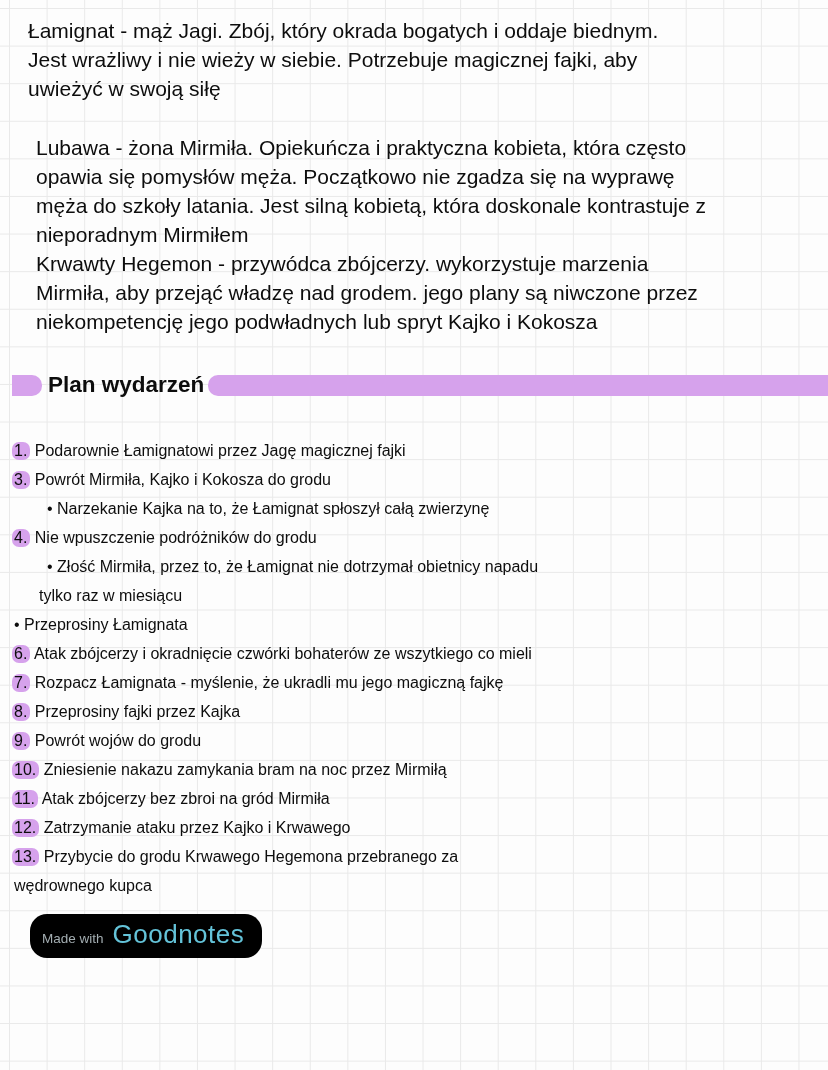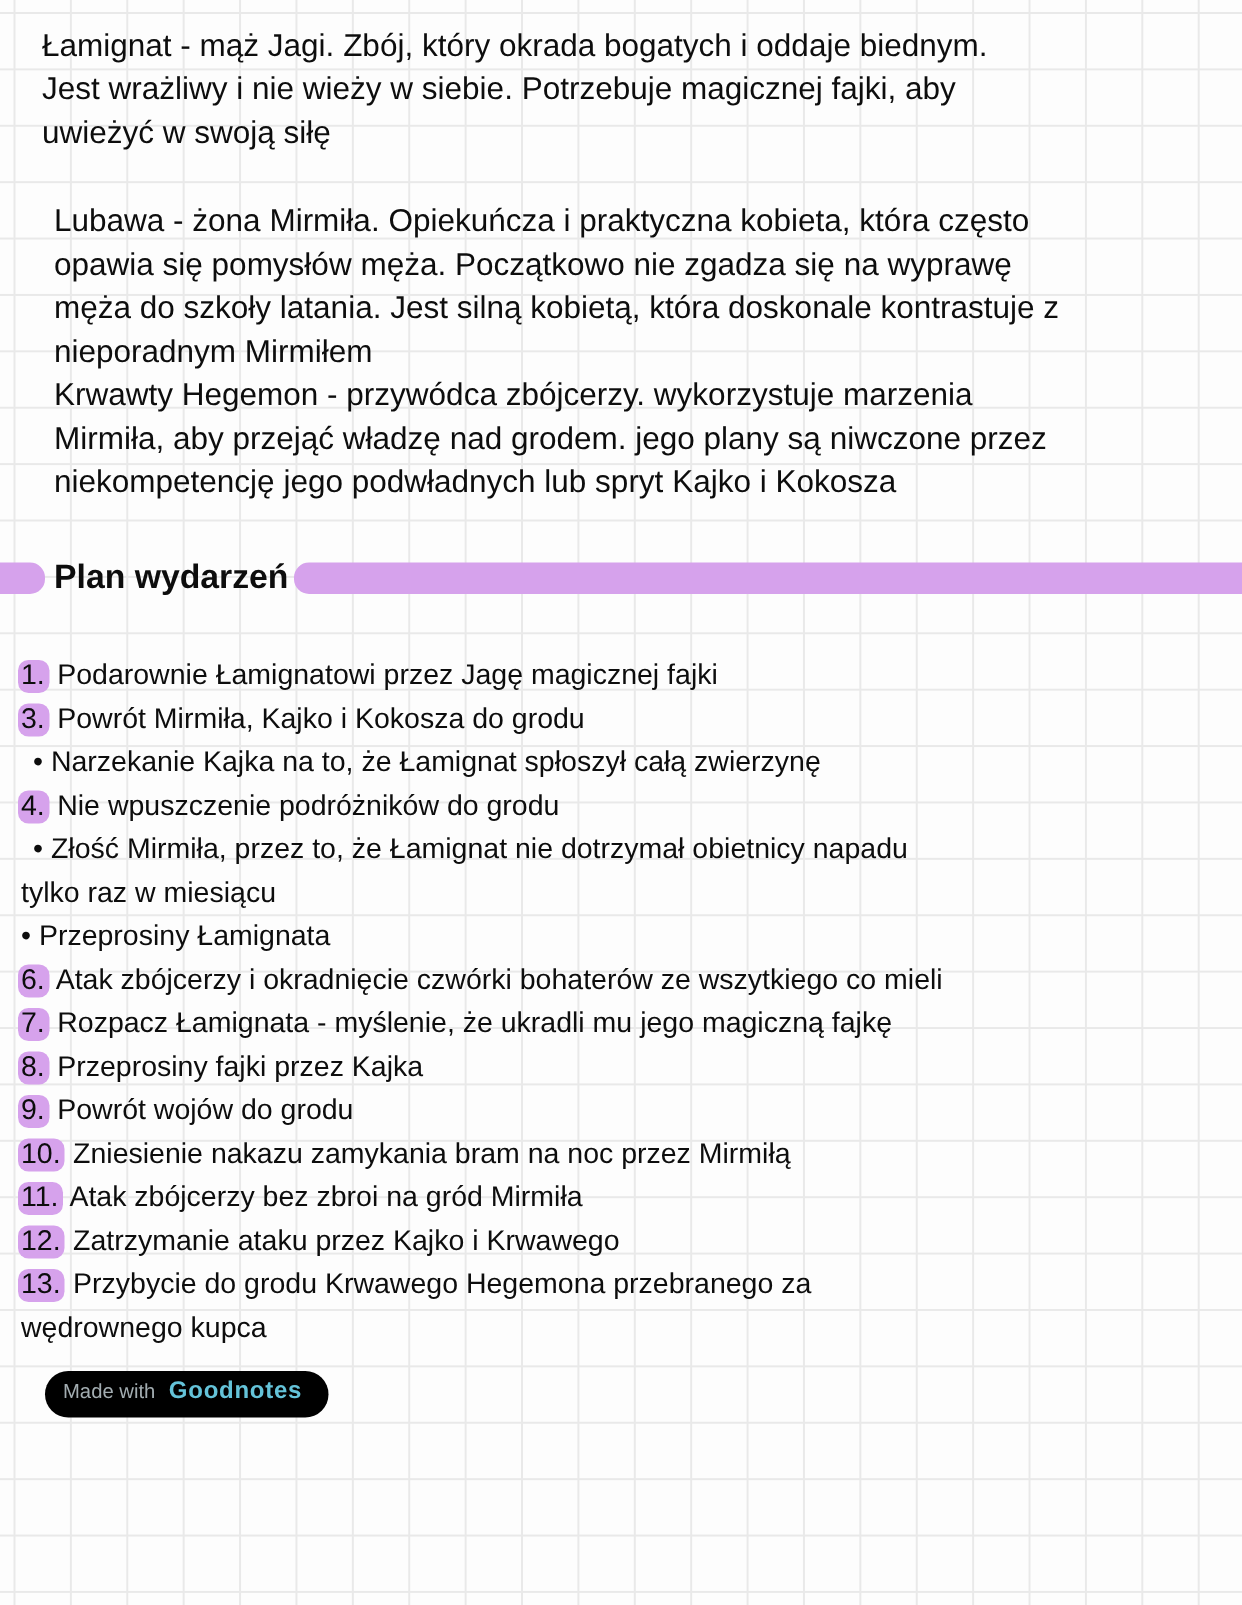--- a/index.html
+++ b/index.html
@@ -30,63 +30,63 @@
     white-space: pre-line;
   }
   .p1 { padding: 0 6px 0 28px; margin-bottom: 30px; }
   .p2 { padding: 0 2px 0 36px; }
   .p3 { padding: 0 2px 0 36px; margin-bottom: 36px; }
 
   .heading-row {
     display: flex;
     align-items: center;
     height: 26px;
-    margin: 0 0 38px 0;
+    margin: 0 0 38px 12px;
     justify-content: center;
   }
   .hl-blob {
     background: #d6a2ec;
     height: 21px;
   }
   .hl-left  { width: 30px; border-radius: 0 10px 10px 0; }
   .hl-right { flex: 1; border-radius: 10px 0 0 10px; }
   .heading {
     font-size: 22.5px;
     font-weight: 700;
     line-height: 26px;
     margin: 0 4px 0 6px;
     white-space: nowrap;
   }
 
   .events {
     padding: 0 10px 0 14px;
-    font-size: 19px;
+    font-size: 16px;
     line-height: 29px;
   }
   .event { margin: 0; }
-  .event.indent { text-indent: 8px; }
+  .event.indent { text-indent: 8px; margin-left: 25px; }
   .marker.hl {
     background: #d6a2ec;
     border-radius: 7px;
     padding: 0 3px 1px 2px;
     margin-left: -2px;
   }
   .etext { white-space: pre-line; }
 
   .footer {
     display: inline-flex;
     align-items: baseline;
     gap: 9px;
     margin: 14px 0 0 30px;
     background: #000000;
     border-radius: 17px;
     padding: 5px 18px 8px 12px;
   }
   .madewith { font-size: 13.5px; color: #a3adb1; }
-  .brand    { font-size: 16px; color: #64c3d9; letter-spacing: 0.5px; font-weight: bold; }
+  .brand    { font-size: 26px; color: #64c3d9; letter-spacing: 0.5px; }
 </style>
 </head>
 <body>
 
 <div class="page">
 
   <p class="para p1">Łamignat - mąż Jagi. Zbój, który okrada bogatych i oddaje biednym.
 Jest wrażliwy i nie wieży w siebie. Potrzebuje magicznej fajki, aby
 uwieżyć w swoją siłę</p>
   <p class="para p2">Lubawa - żona Mirmiła. Opiekuńcza i praktyczna kobieta, która często

